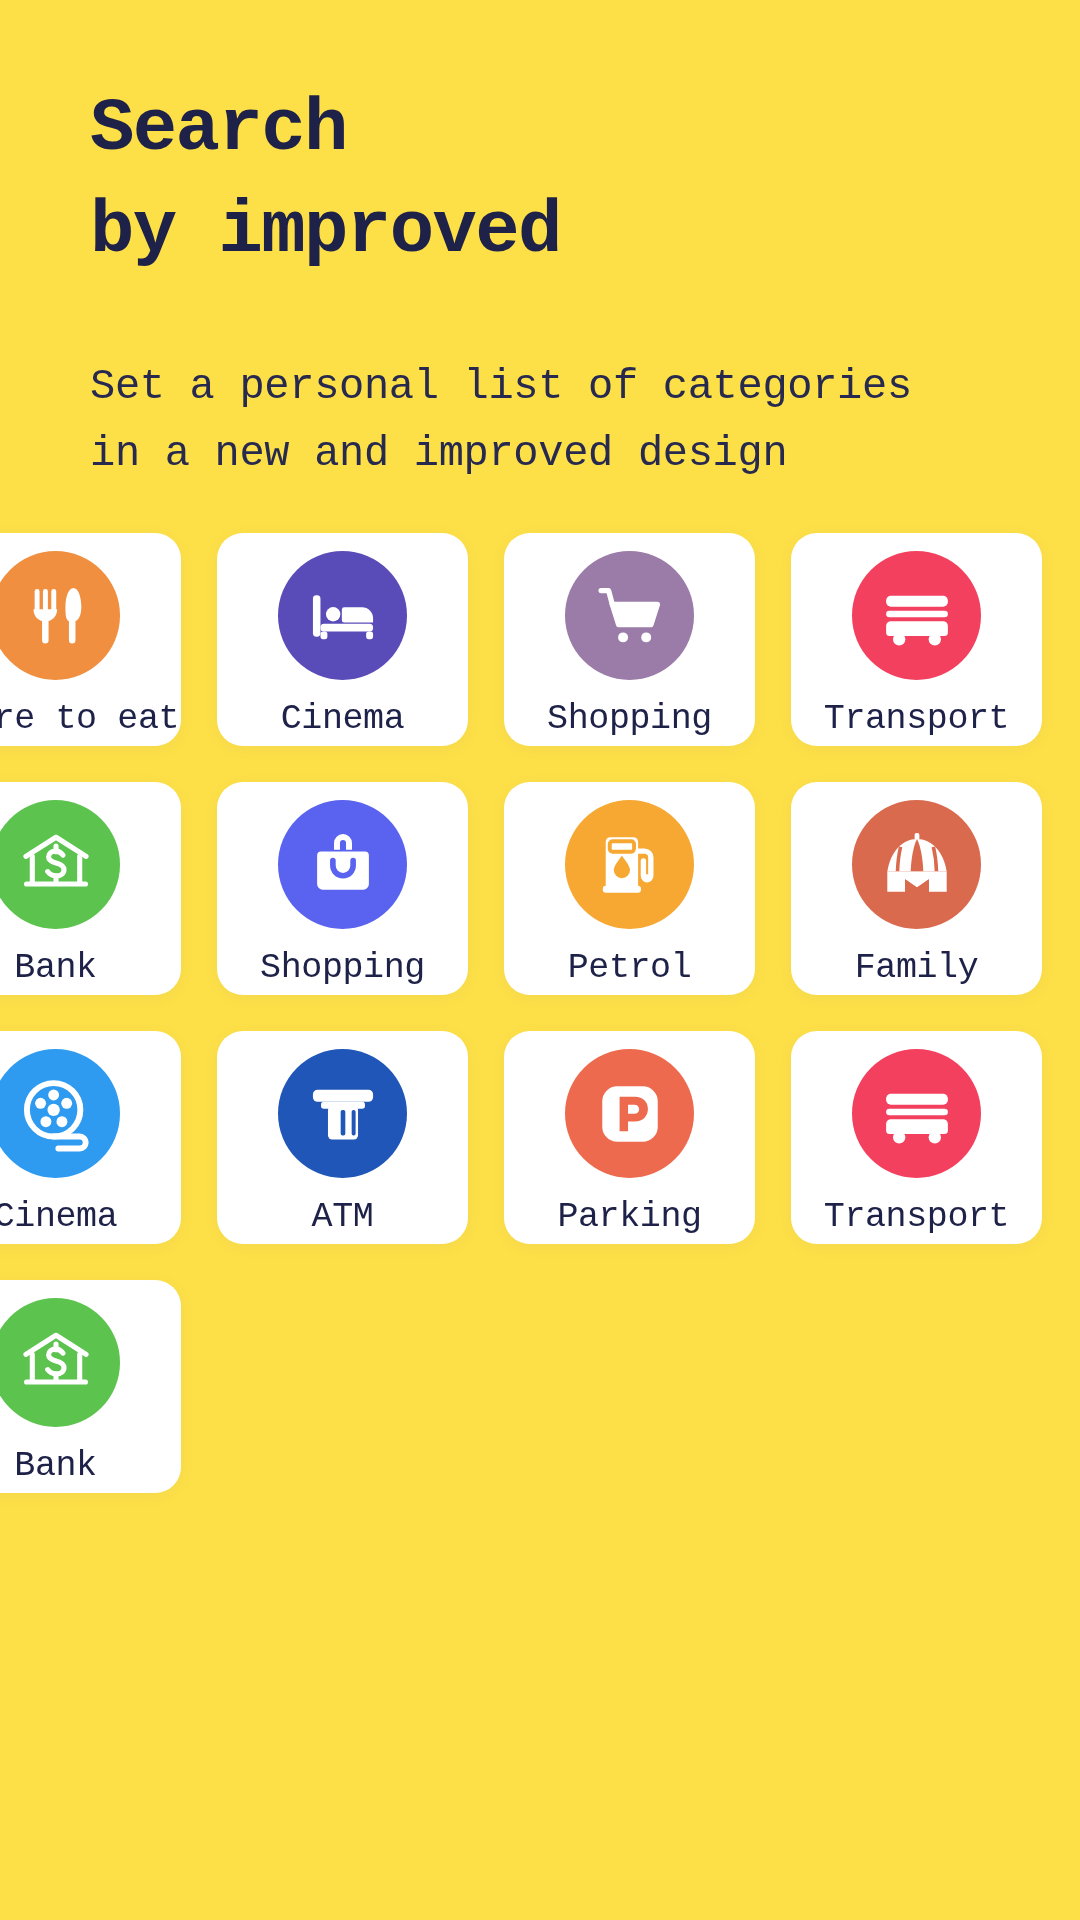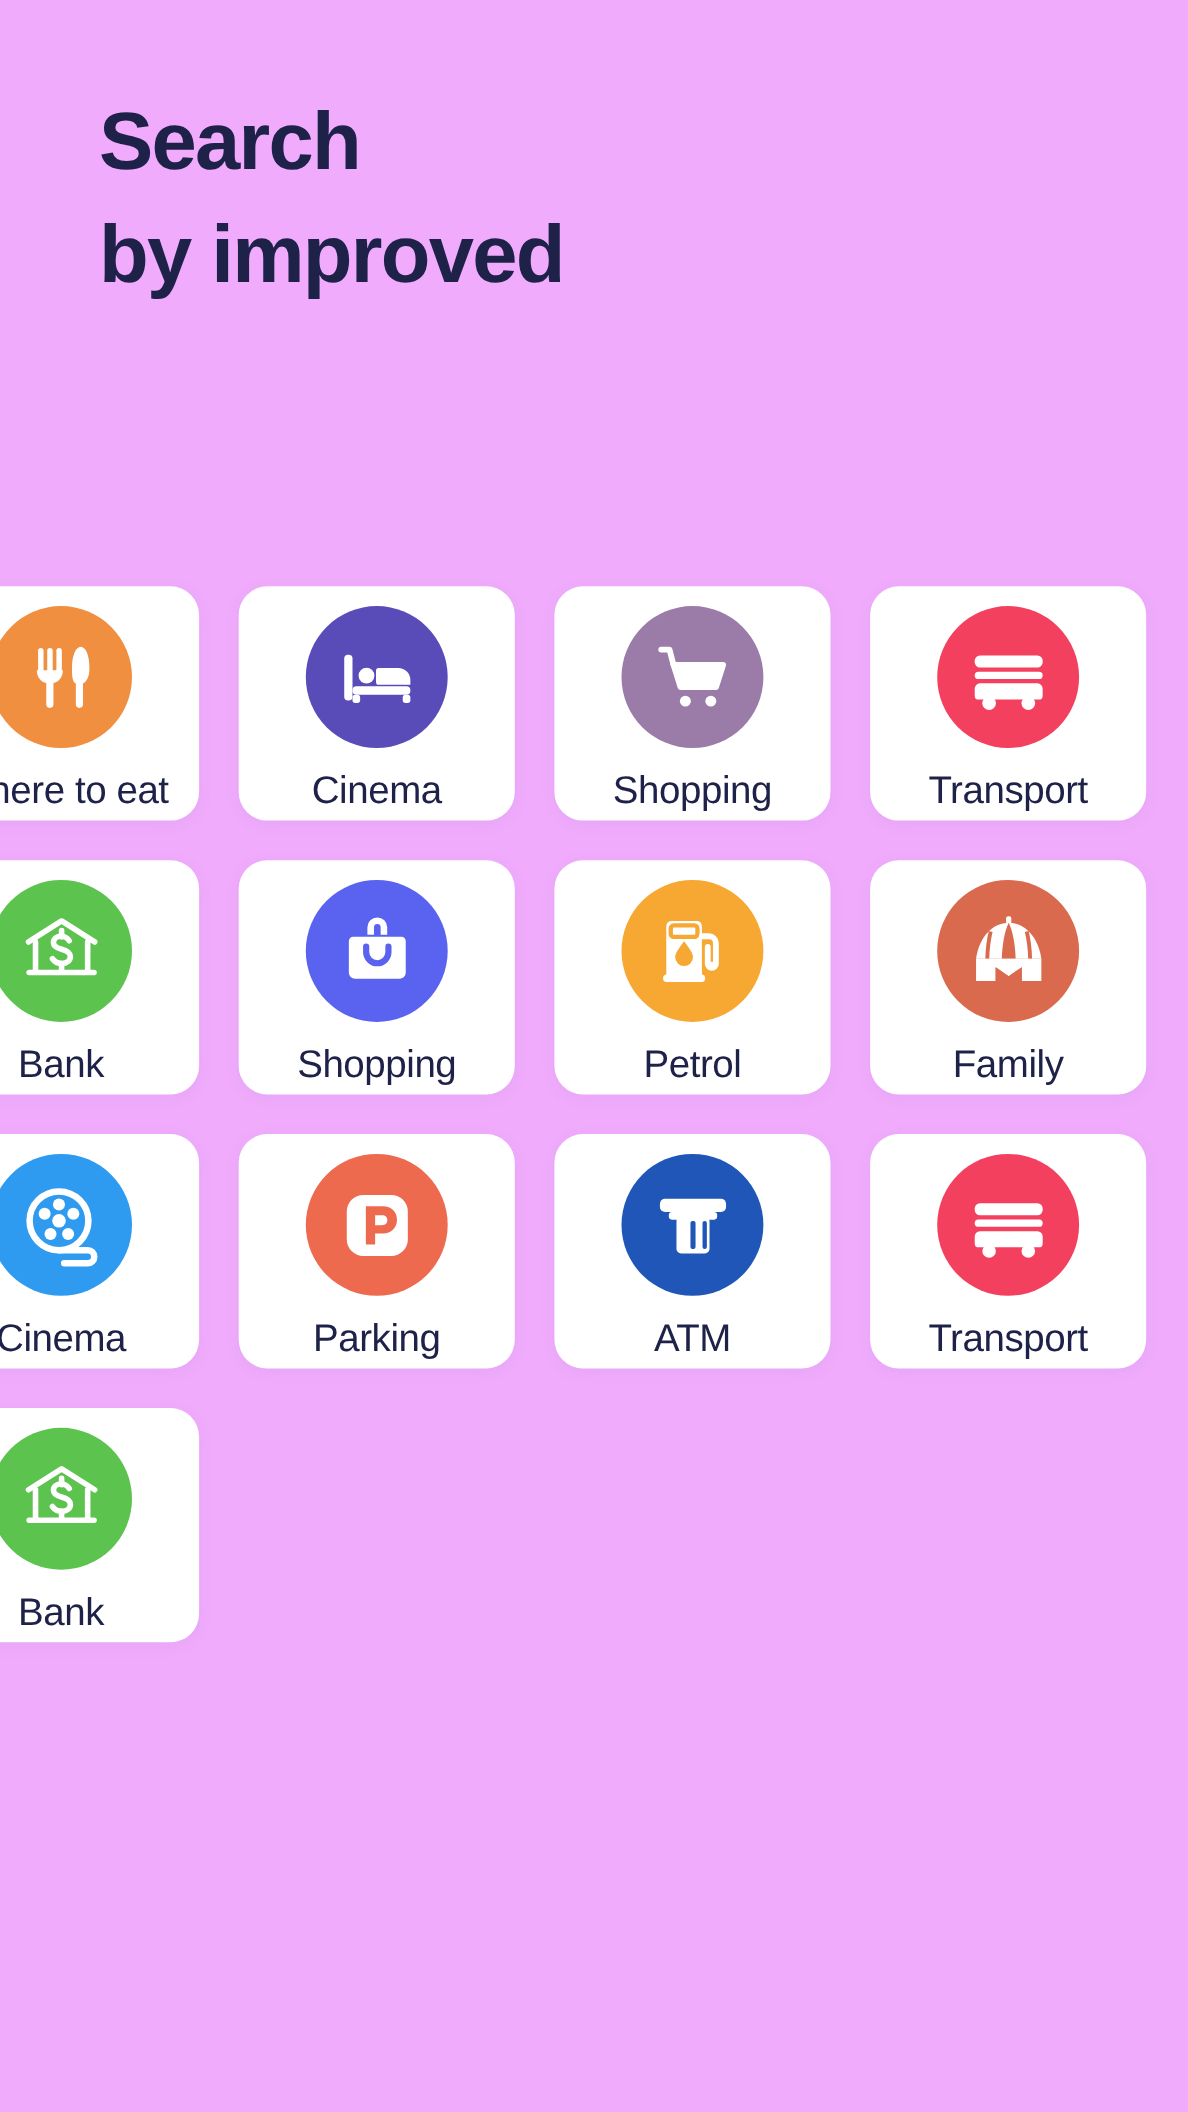--- a/index.html
+++ b/index.html
@@ -5,22 +5,23 @@
   * { box-sizing: border-box; margin: 0; padding: 0; }
   html, body {
     width: 1080px; height: 1920px;
     background: #f6f5fa;
     font-family: "Liberation Sans", sans-serif;
     overflow: hidden;
   }
   #screen {
     position: relative;
     width: 1080px; height: 1920px;
-    background: #f0abfc;
+    background: #fde047;
     overflow: hidden;
+    font-family: Liberation Mono, monospace;
   }
 
   
   .header { position: absolute; left: 90px; top: 78px; width: 900px; }
   .title {
     font-size: 74px;
     font-weight: 700;
     line-height: 1.38;
     letter-spacing: -1.6px;
     color: #1e2148;
@@ -80,20 +81,24 @@
 </head>
 <body>
 
 <div id="screen">
 
   <div class="header">
     <h1 class="title">
       <span class="line">Search</span>
       <span class="line">by improved</span>
     </h1>
+    <p class="subtitle">
+      <span class="line">Set a personal list of categories</span>
+      <span class="line">in a new and improved design</span>
+    </p>
   </div>
 
   <div class="grid" id="category-grid">
       <div class="tile">
         <div class="icon-circle" style="background: rgb(239, 143, 63);">
           <svg width="72" height="72" viewBox="0 0 64 64" fill="#fff">
       <rect x="13" y="8" width="4.4" height="21" rx="2.2"></rect>
       <rect x="20.4" y="8" width="4.4" height="21" rx="2.2"></rect>
       <rect x="27.8" y="8" width="4.4" height="21" rx="2.2"></rect>
       <path d="M12 26h21a0 0 0 0 1 0 0c0 6-3.6 9.4-7.6 10.4v17.2a2.9 2.9 0 0 1-5.8 0V36.4C15.6 35.4 12 32 12 26z"></path>
@@ -197,42 +202,42 @@
       <circle cx="41" cy="23" r="4.6" fill="#fff"></circle>
       <circle cx="19" cy="23" r="4.6" fill="#fff"></circle>
       <circle cx="23.5" cy="38.5" r="4.6" fill="#fff"></circle>
       <circle cx="37" cy="38.5" r="4.6" fill="#fff"></circle>
       <path d="M30 51h22a5 5 0 0 1 0 10H34" stroke="#fff" stroke-width="5" stroke-linecap="round"></path>
     </svg>
         </div>
         <div class="tile-label">Cinema</div>
       </div>
       <div class="tile">
-        <div class="icon-circle" style="background: rgb(238, 106, 79);">
-          <svg width="74" height="74" viewBox="0 0 64 64">
-      <rect x="8" y="8" width="48" height="48" rx="13" fill="#fff"></rect>
-      <path d="M23 17h13.5c6.6 0 11 4.4 11 10.6S43 38.4 36.5 38.4h-6.2V47H23z
-               M30.3 24v7.8h5.4c2.6 0 4.2-1.5 4.2-3.9s-1.6-3.9-4.2-3.9z" fill="#ee6a4f"></path>
-    </svg>
-        </div>
-        <div class="tile-label">Parking</div>
-      </div>
-      <div class="tile">
         <div class="icon-circle" style="background: rgb(31, 86, 184);">
           <svg width="74" height="74" viewBox="0 0 64 64" fill="#fff">
       <rect x="6" y="11" width="52" height="10.5" rx="4"></rect>
       <rect x="13" y="21.5" width="38" height="6" rx="2.4"></rect>
       <rect x="19" y="25" width="26" height="29" rx="3.6"></rect>
       <rect x="30" y="28.5" width="4" height="22" rx="1.6" fill="#1f56b8"></rect>
       <rect x="39.5" y="28.5" width="3.4" height="22" rx="1.6" fill="#1f56b8"></rect>
     </svg>
         </div>
         <div class="tile-label">ATM</div>
       </div>
       <div class="tile">
+        <div class="icon-circle" style="background: rgb(238, 106, 79);">
+          <svg width="74" height="74" viewBox="0 0 64 64">
+      <rect x="8" y="8" width="48" height="48" rx="13" fill="#fff"></rect>
+      <path d="M23 17h13.5c6.6 0 11 4.4 11 10.6S43 38.4 36.5 38.4h-6.2V47H23z
+               M30.3 24v7.8h5.4c2.6 0 4.2-1.5 4.2-3.9s-1.6-3.9-4.2-3.9z" fill="#ee6a4f"></path>
+    </svg>
+        </div>
+        <div class="tile-label">Parking</div>
+      </div>
+      <div class="tile">
         <div class="icon-circle" style="background: rgb(244, 64, 95);">
           <svg width="76" height="76" viewBox="0 0 64 64" fill="#fff">
       <rect x="6" y="15" width="52" height="9.2" rx="4"></rect>
       <rect x="6" y="27.5" width="52" height="5.6" rx="2.8"></rect>
       <path d="M10 36.4h44a4 4 0 0 1 4 4v5.4a3 3 0 0 1-3 3H9a3 3 0 0 1-3-3v-5.4a4 4 0 0 1 4-4z"></path>
       <circle cx="17" cy="51.6" r="5.2"></circle>
       <circle cx="47" cy="51.6" r="5.2"></circle>
     </svg>
         </div>
         <div class="tile-label">Transport</div>

